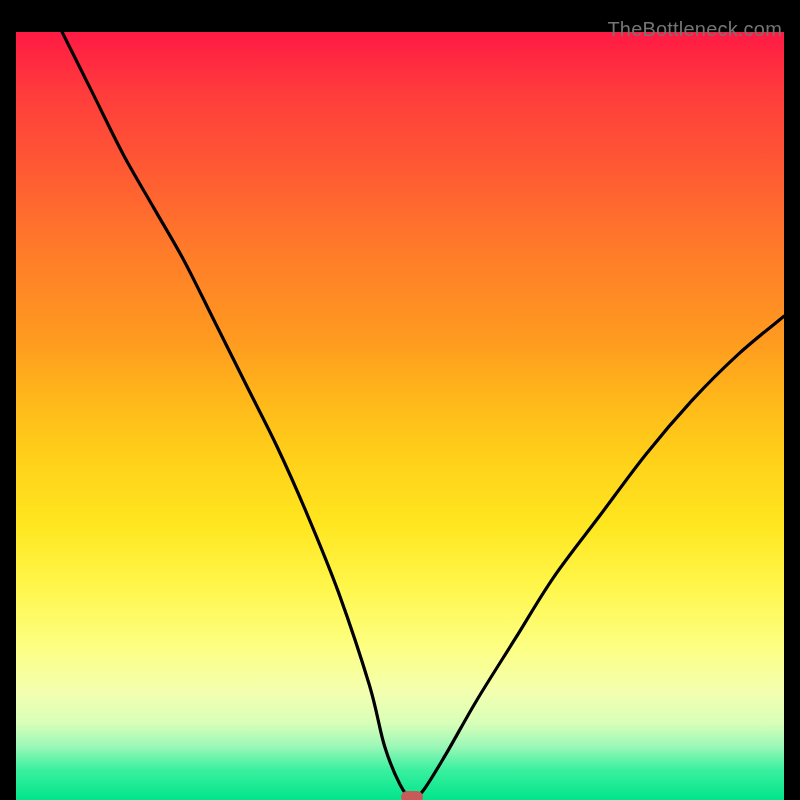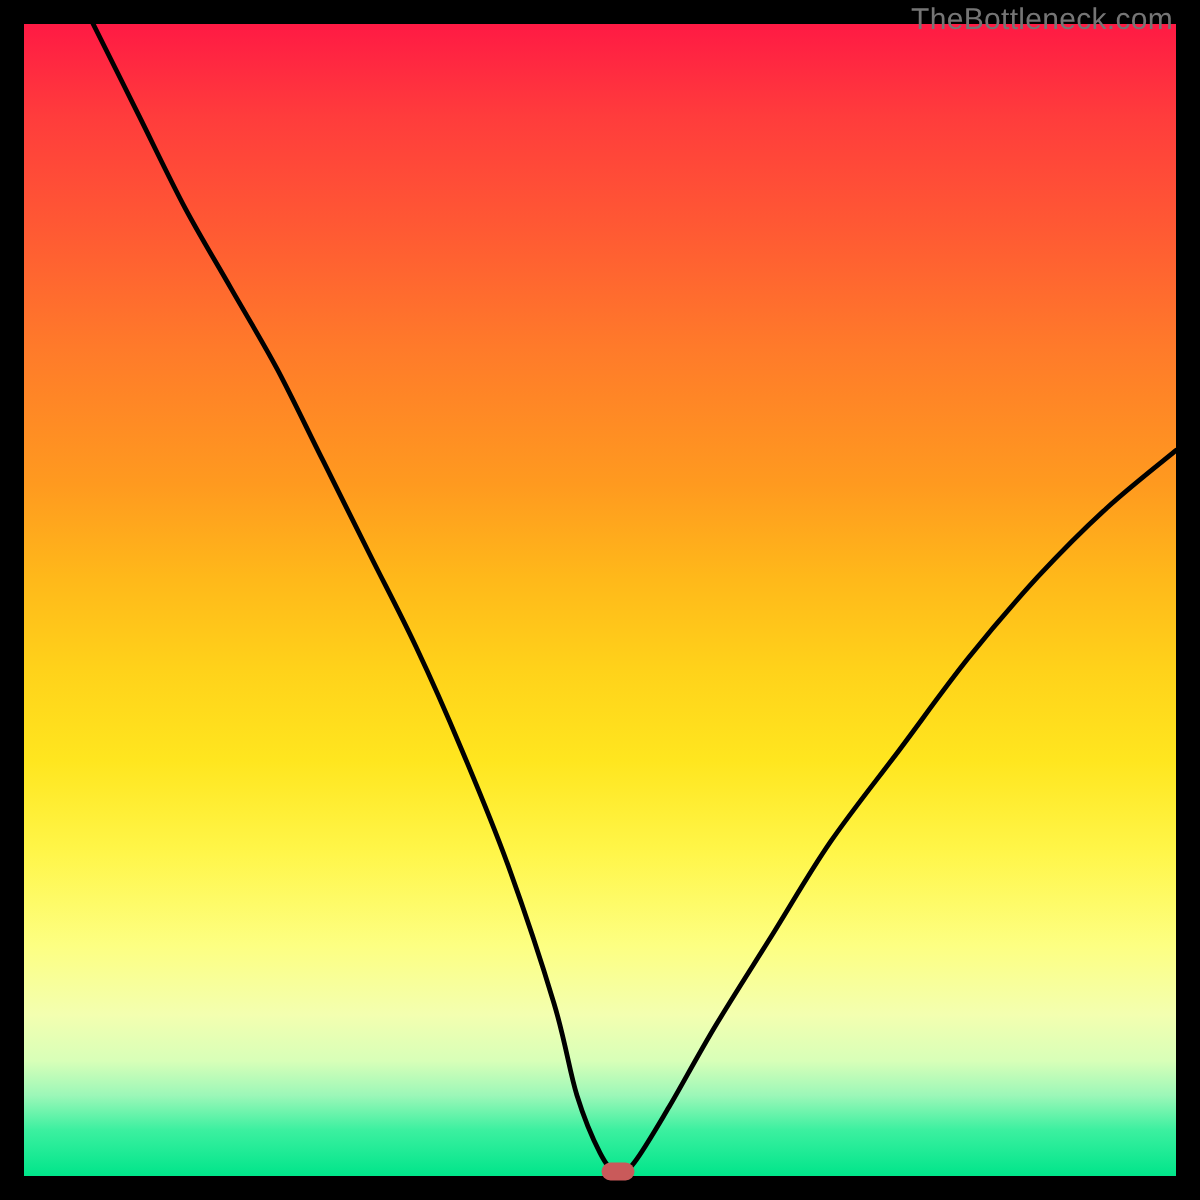--- a/index.html
+++ b/index.html
@@ -6,21 +6,21 @@
     margin: 0;
     padding: 0;
     width: 800px;
     height: 800px;
     background: #000;
     overflow: hidden;
   }
   .frame {
     position: absolute;
     left: 0;
-    top: 0;
+    top: 16px;
     width: 800px;
     height: 671px;
     background: #000;
   }
   .plot {
     position: absolute;
     left: 16px;
     top: 16px;
     width: 768px;
     height: 768px;

